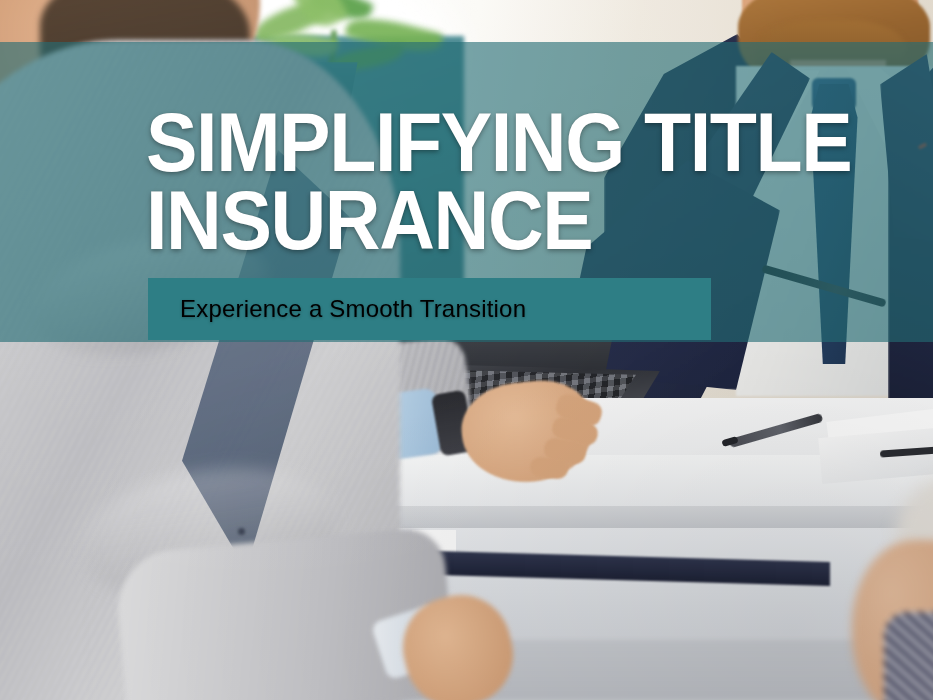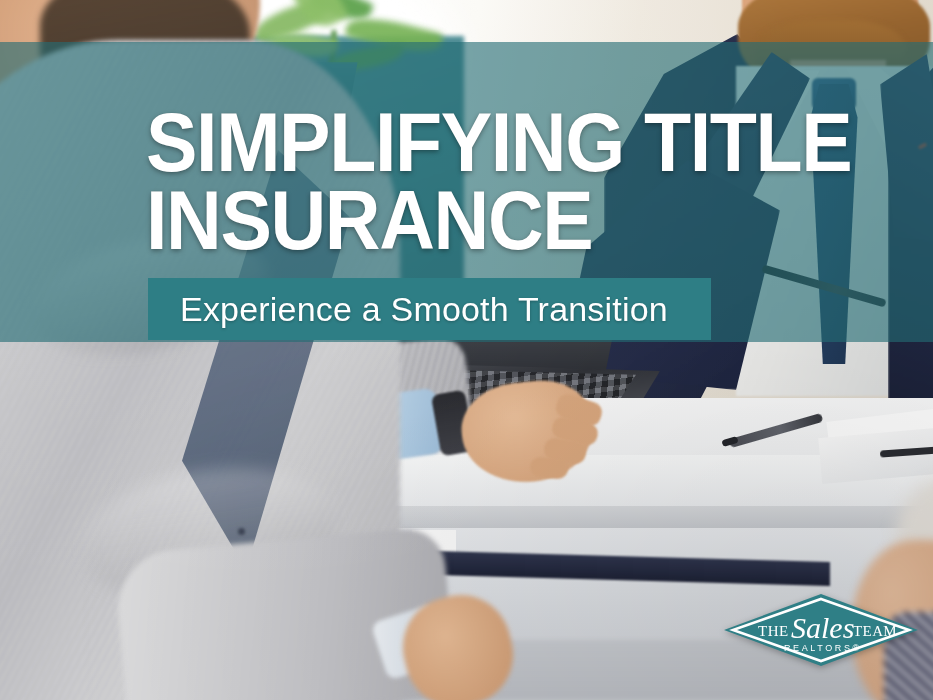--- a/index.html
+++ b/index.html
@@ -416,23 +416,23 @@
 
   .subtitle-bar{
     position:absolute;left:148px;top:278px;width:563px;height:62px;
     background:#2e7e85;
     display:flex;align-items:center;
   }
   .subtitle-text{
     margin-left:32px;
     font-family:"Liberation Sans","DejaVu Sans",sans-serif;
     font-weight:400;
-    font-size:34px;
+    font-size:24px;
     letter-spacing:.2px;
-    color:#ffffff;
+    color:#000000;
     text-shadow:0 1px 3px rgba(0,0,0,.28);
   }
 
   
   .logo{
     position:absolute;left:722px;top:592px;width:198px;height:76px;
   }
   .logo svg{display:block;width:100%;height:100%;
     filter:drop-shadow(0 2px 3px rgba(0,0,0,.28));}
   .logo-the{font-family:"Liberation Serif","DejaVu Serif",serif;
@@ -539,24 +539,14 @@
 
   <div class="overlay-panel"></div>
 
   <div class="headline">SIMPLIFYING TITLE
 INSURANCE</div>
 
   <div class="subtitle-bar">
     <span class="subtitle-text">Experience a Smooth Transition</span>
   </div>
 
-  <div class="logo">
-    <svg viewBox="0 0 198 76" xmlns="http://www.w3.org/2000/svg">
-      <polygon points="99,2 196,38 99,74 2,38" fill="#2F7F86"></polygon>
-      <polygon points="99,7 187,38 99,69 11,38" fill="none" stroke="#ffffff" stroke-width="2.6"></polygon>
-      <text class="logo-the" x="36" y="44">THE</text>
-      <text class="logo-sales" x="69" y="46">Sales</text>
-      <text class="logo-team" x="131" y="44">TEAM</text>
-      <text class="logo-realtors" x="62" y="59">REALTORS®</text>
-    </svg>
-  </div>
 
 </div>
 
 </body></html>

